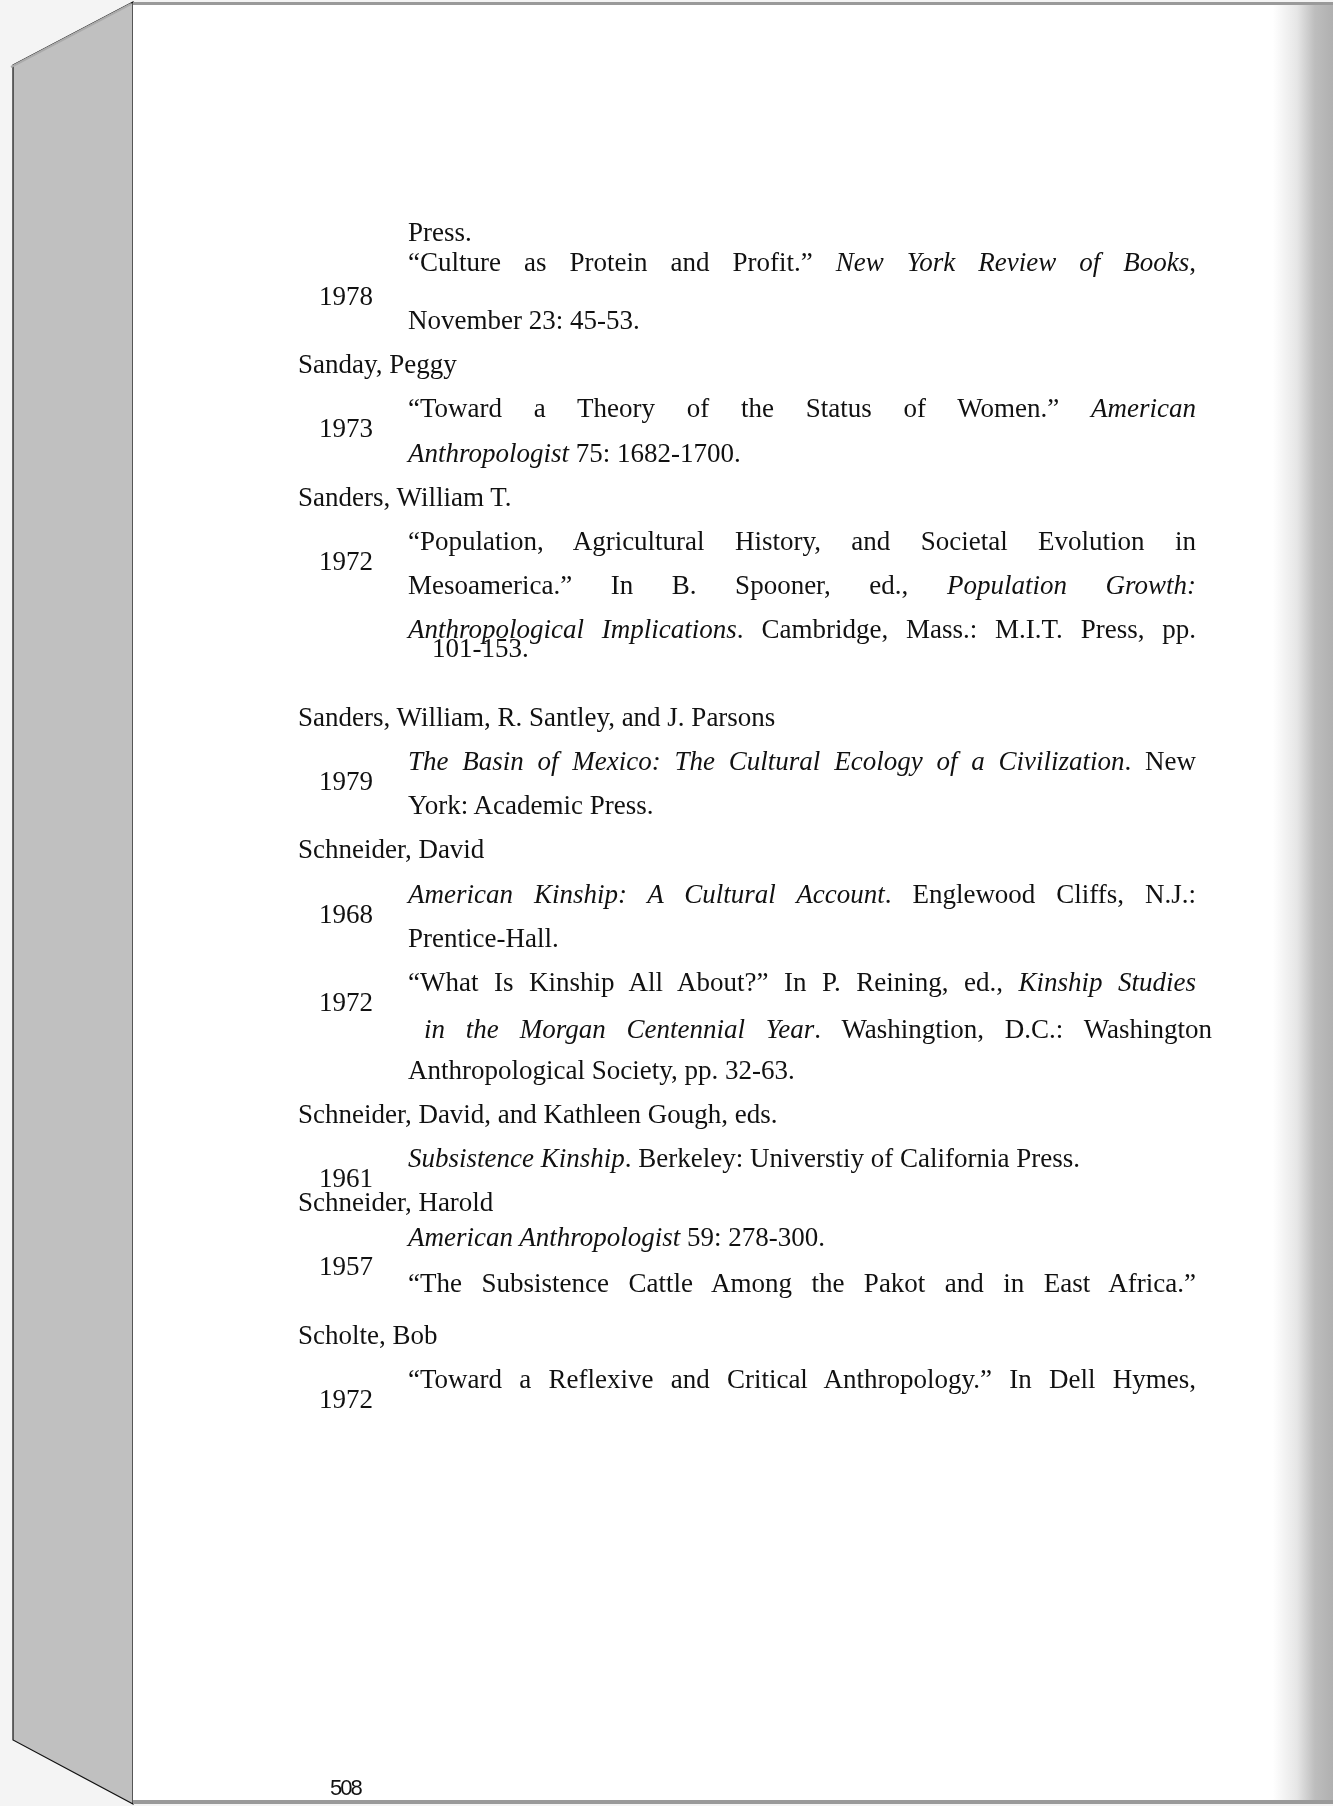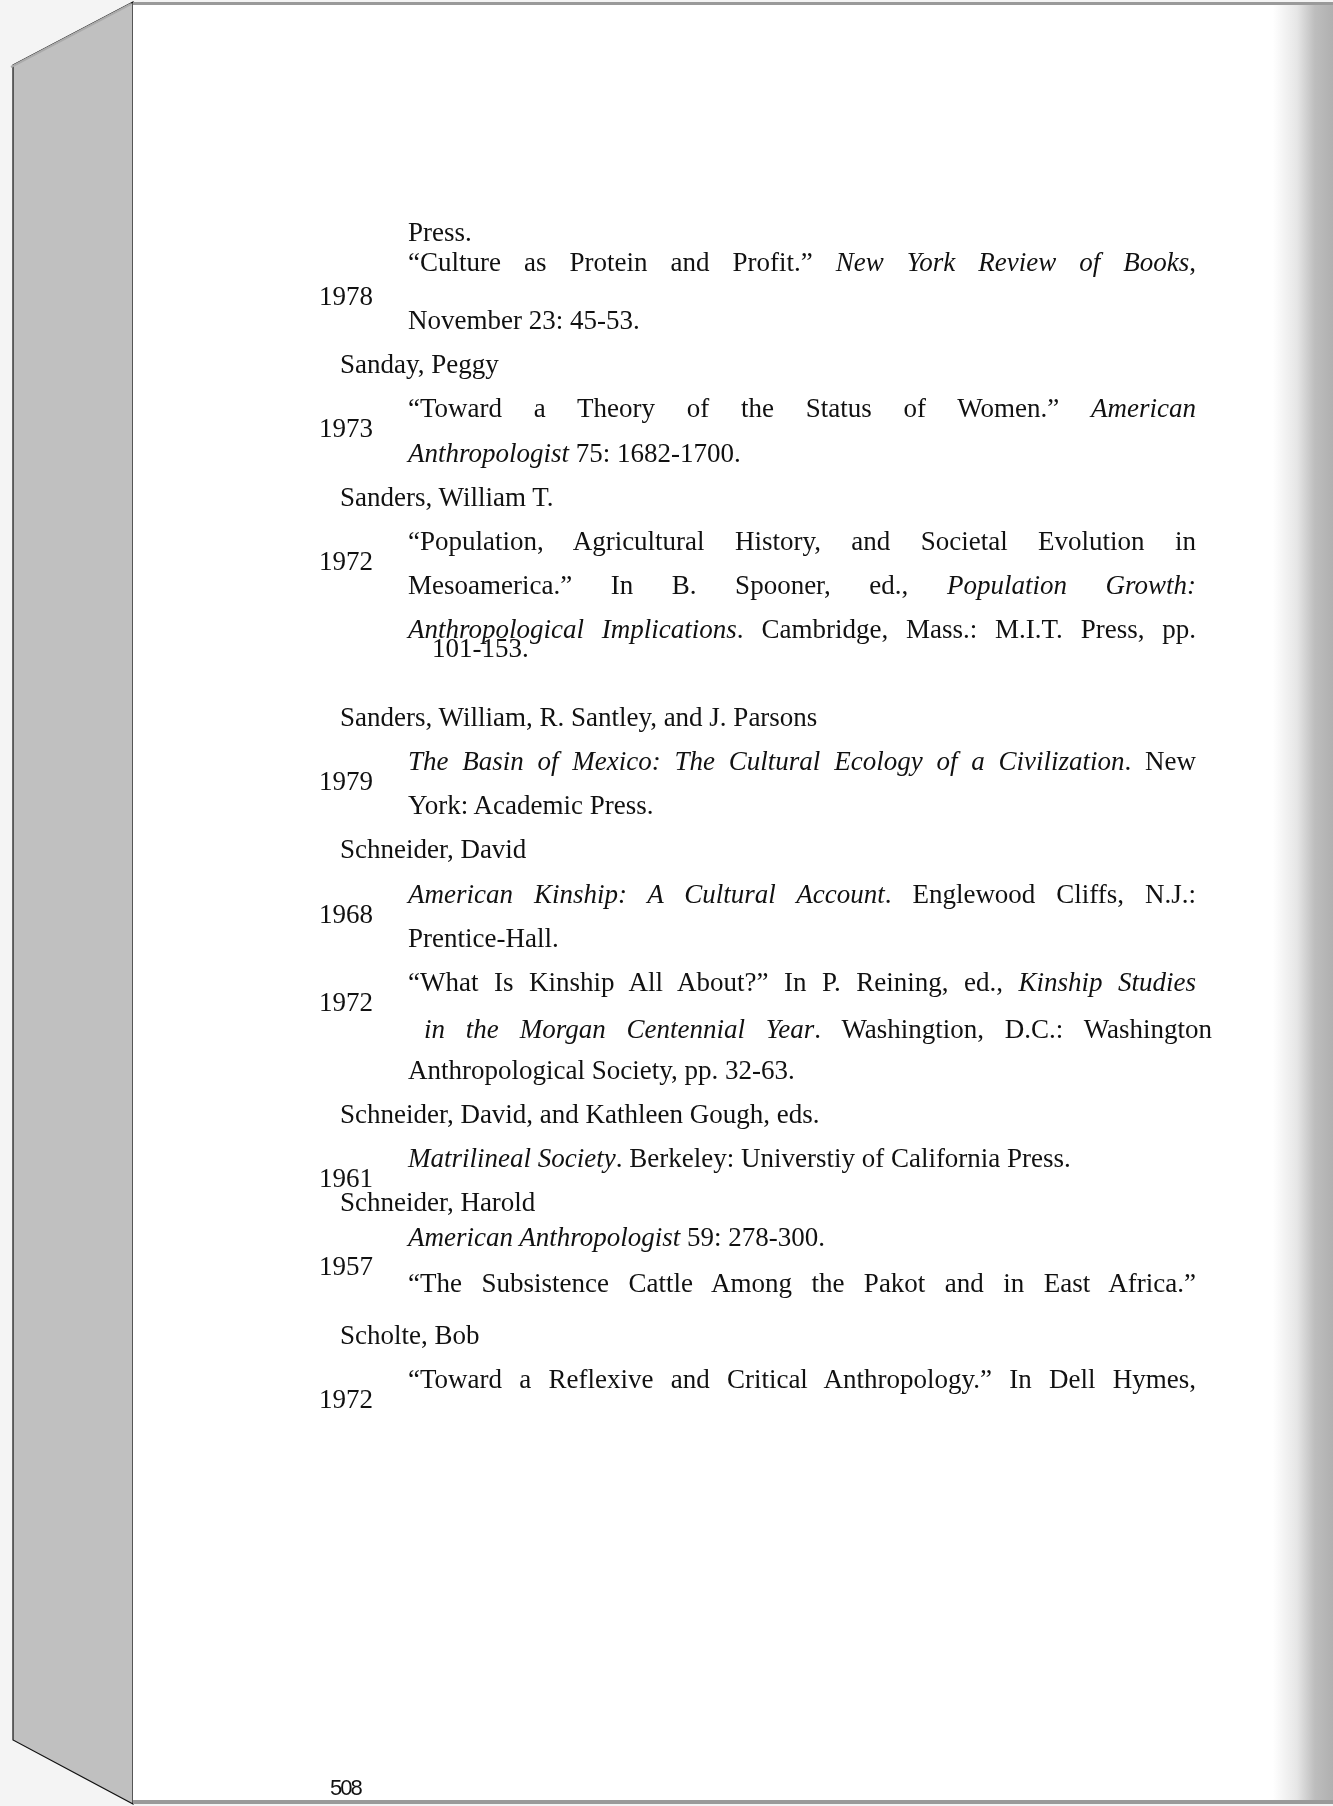--- a/index.html
+++ b/index.html
@@ -5,21 +5,21 @@
   html, body { margin:0; padding:0; }
   body { width:1333px; height:1806px; background:#f4f4f4; position:relative; overflow:hidden;
          font-family:"Liberation Serif","DejaVu Serif",serif; }
   .spine { position:absolute; left:0; top:0; width:136px; height:1806px; }
   .page { position:absolute; left:133px; top:2px; width:1200px; height:1802px; background:#fff;
           border-top:3px solid #9a9a9a; border-bottom:4px solid #9a9a9a; box-sizing:border-box; }
   .page-edge { position:absolute; right:0; top:0; width:60px; height:100%;
           background:linear-gradient(to right, #ffffff 0%, #e6e6e6 40%, #bdbdbd 70%, #b0b0b0 100%); }
   .text { position:absolute; left:298px; top:212px; width:900px; color:#111; font-size:27px; }
   .line { position:absolute; white-space:nowrap; height:40px; line-height:40px; }
-  .author { left:0;margin-left:42px; }
+  .author { left:0; }
   .year { left:21px;margin-top:20px; }
   .cont { left:110px; }
   .just { display:block; text-align:justify; text-align-last:justify; width:788px; }
   i { font-style:italic; }
   .folio { position:absolute; left:330px; top:1775px; font-family:"Liberation Sans","DejaVu Sans",sans-serif;
            font-size:22px; letter-spacing:-2px; color:#111; }
 </style>
 </head>
 <body>
 
@@ -72,21 +72,21 @@
     <div class="line year" style="top: 749.7px;">1972</div>
     <div class="line cont" style="top: 749.7px;">
       <span class="just"><span>“What Is Kinship All About?” In P. Reining, ed., </span><i>Kinship Studies</i></span>
     </div>
     <div class="line cont" style="top: 797px; margin-left: 16px;">
       <span class="just"><i>in the Morgan Centennial Year</i><span>. Washingtion, D.C.: Washington</span></span>
     </div>
     <div class="line cont" style="top: 837.9px;"><span><span>Anthropological Society, pp. 32-63.</span></span></div>
     <div class="line author" style="top: 882px;"><span><span>Schneider, David, and Kathleen Gough, eds.</span></span></div>
     <div class="line year" style="top: 926.1px;">1961</div>
-    <div class="line cont" style="top: 926.1px;"><span><i>Matrilineal Society</i><span>. Berkeley: Universtiy of California Press.</span></span></div>
+    <div class="line cont" style="top: 926.1px;"><span><i>Subsistence Kinship</i><span>. Berkeley: Universtiy of California Press.</span></span></div>
     <div class="line author" style="top: 970.2px;"><span><span>Schneider, Harold</span></span></div>
     <div class="line year" style="top: 1014.3px;">1957</div>
     <div class="line cont" style="top: 1051px;">
       <span class="just"><span>“The Subsistence Cattle Among the Pakot and in East Africa.”</span></span>
     </div>
     <div class="line cont" style="top: 1005px;"><span><i>American Anthropologist</i><span> 59: 278-300.</span></span></div>
     <div class="line author" style="top: 1102.5px;"><span><span>Scholte, Bob</span></span></div>
     <div class="line year" style="top: 1146.6px;">1972</div>
     <div class="line cont" style="top: 1146.6px;">
       <span class="just"><span>“Toward a Reflexive and Critical Anthropology.” In Dell Hymes,</span></span>

